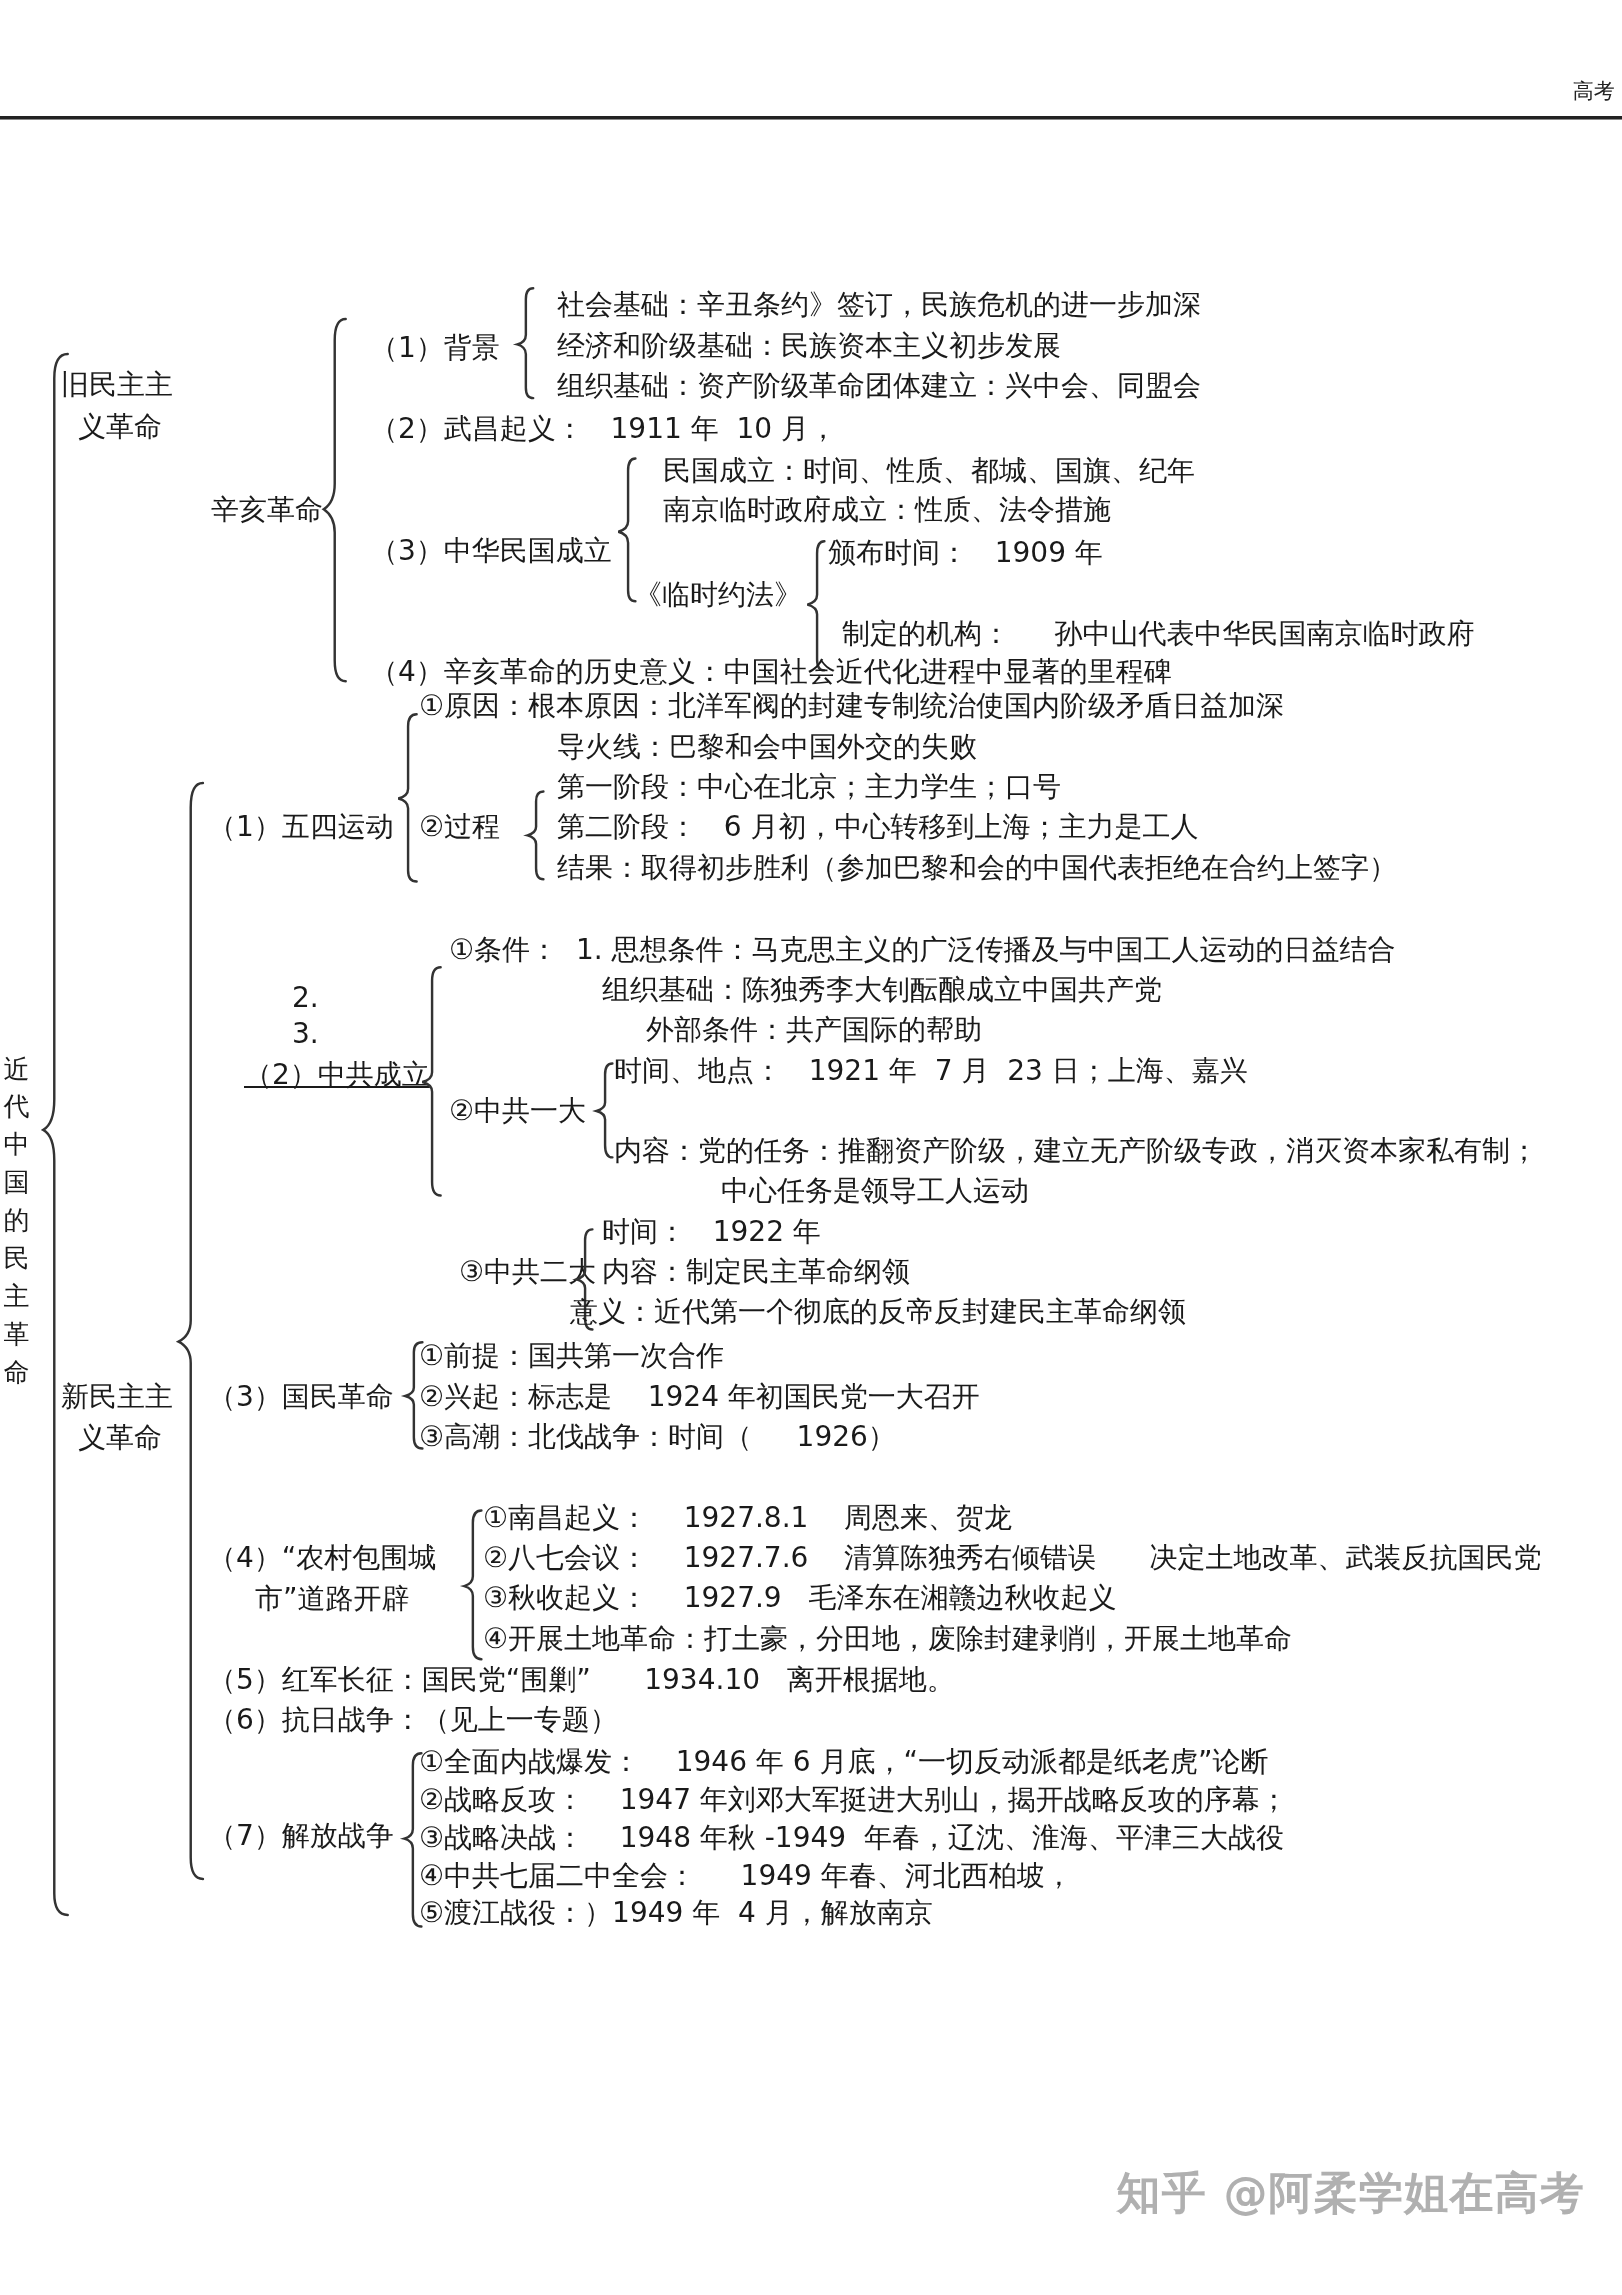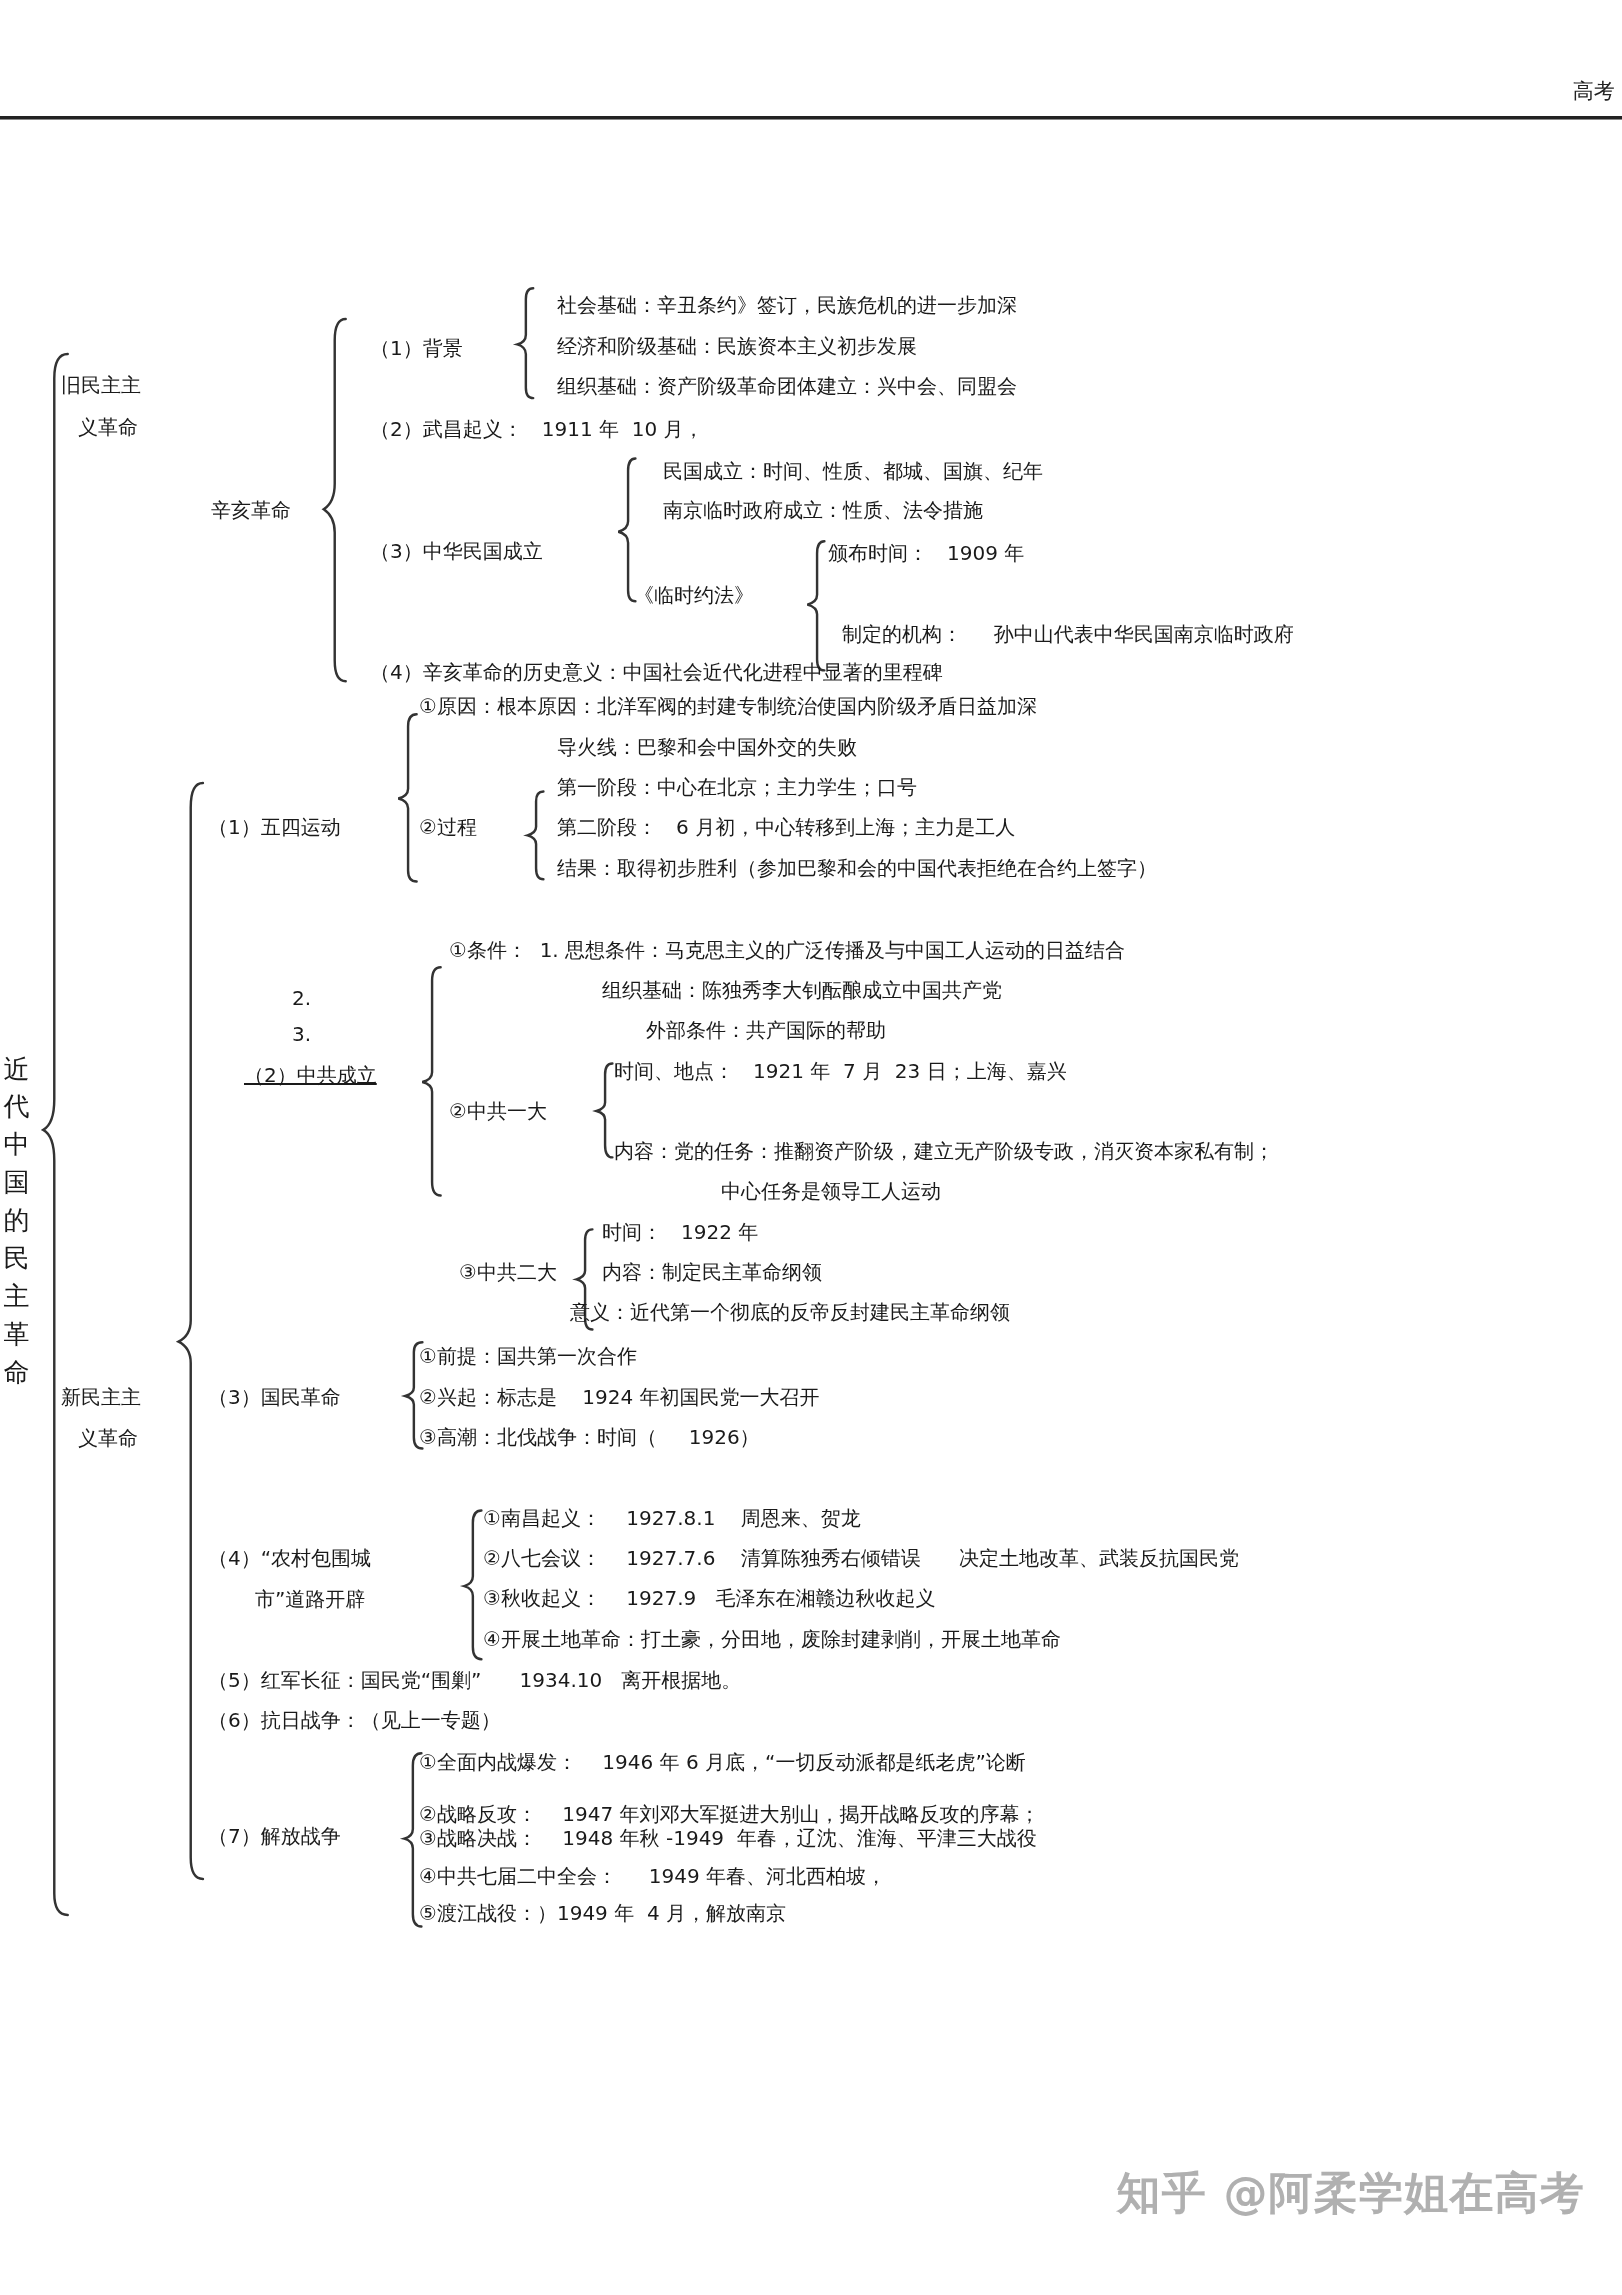--- a/index.html
+++ b/index.html
@@ -1,20 +1,20 @@
 <!DOCTYPE html>
 <html style="font-size:9.8px"><head>
 <meta charset="utf-8">
 <style>
   html, body { margin:0; padding:0; background:#ffffff; }
   body { width:1622px; height:2295px; position:relative; overflow:hidden;
          font-family:"DejaVu Sans","Liberation Sans",sans-serif; color:#1a1a1a; }
   .hdr { position:absolute; right:7.3px; top:77px; font-size:21px; color:#222; }
   .rule { position:absolute; left:0; top:116px; width:1622px; height:3.1px; background:#222; border-bottom:0.6px solid #888; }
-  .t { position:absolute; font-size:20px; line-height:30.5px; white-space:nowrap; color:#1a1a1a; }
+  .t { position:absolute; font-size:28px; line-height:30.5px; white-space:nowrap; color:#1a1a1a; }
   .vt { position:absolute; font-size:26px; line-height:37px; width:30.5px; text-align:center; color:#1a1a1a; }
   .ml { white-space:pre; }
   svg.br { position:absolute; overflow:visible; }
   svg.br path { fill:none; stroke:#333; stroke-width:4; stroke-linecap:round; }
   .wm { position:absolute; right:37px; bottom:72px; font-size:44px; color:#b0b0b0; font-weight:bold; letter-spacing:1.2px; }
 </style>
 </head>
 <body>
 
 <div class="hdr">高考</div>
@@ -135,19 +135,19 @@
 
 <div class="t ml" style="left:208px;top:1665px;">（5）红军长征：国民党“围剿”      1934.10   离开根据地。</div>
 
 <div class="t" style="left:208px;top:1705px;">（6）抗日战争：（见上一专题）</div>
 
 <div class="t" style="left:208px;top:1821px;">（7）解放战争</div>
 <svg class="br" style="left:397px;top:1752px;" width="30.5" height="177" viewBox="0 0 50 290">
   <path d="M40,2 Q26,2 26,22 L26,126 Q26,138 12,142 Q26,146 26,158 L26,266 Q26,286 40,286"></path>
 </svg>
 <div class="t ml" style="left:419px;top:1747px;">①全面内战爆发：    1946 年 6 月底，“一切反动派都是纸老虎”论断</div>
-<div class="t ml" style="left:419px;top:1785px;margin-top:14px;">②战略反攻：    1947 年刘邓大军挺进大别山，揭开战略反攻的序幕；</div>
+<div class="t ml" style="left:419px;top:1785px;">②战略反攻：    1947 年刘邓大军挺进大别山，揭开战略反攻的序幕；</div>
 <div class="t ml" style="left:419px;top:1823px;">③战略决战：    1948 年秋 -1949  年春，辽沈、淮海、平津三大战役</div>
 <div class="t ml" style="left:419px;top:1861px;">④中共七届二中全会：     1949 年春、河北西柏坡，</div>
 <div class="t ml" style="left:419px;top:1898px;">⑤渡江战役：）1949 年  4 月，解放南京</div>
 
 <div class="wm">知乎 @阿柔学姐在高考</div>
 
 
 </body></html>

